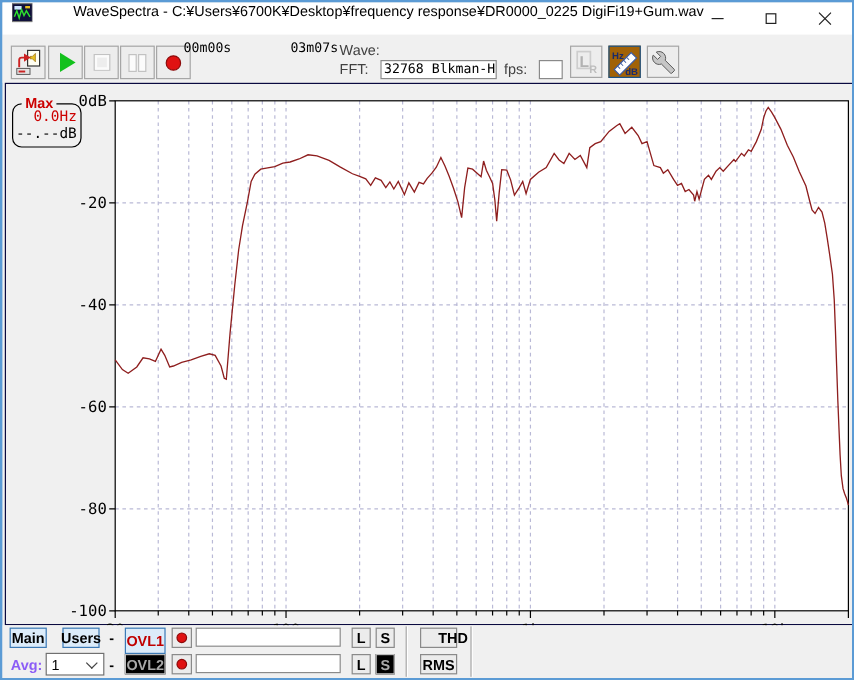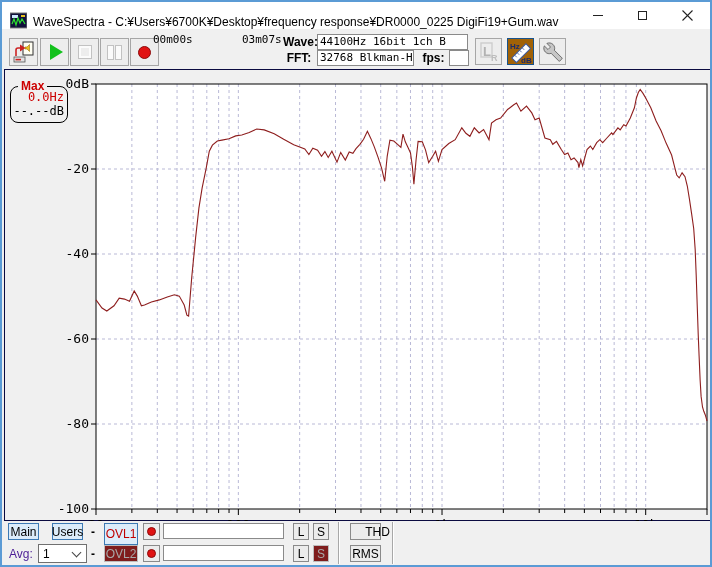--- a/index.html
+++ b/index.html
@@ -3,65 +3,65 @@
 <meta charset="utf-8">
 <style>
   html,body{margin:0;padding:0;background:#d0d0d0;}
   *{box-sizing:border-box;}
   .window{
     position:relative;width:712px;height:567px;
     background:#f0f0f0;border:2px solid #5b9bd5;
     font-family:"Liberation Sans",sans-serif;overflow:hidden;
   }
   
-  .titlebar{position:absolute;left:0;top:0;width:708px;height:27px;background:#ffffff;display:flex;align-items:flex-end;}
+  .titlebar{position:absolute;left:0;top:0;width:708px;height:27px;background:#ffffff;display:flex;align-items:flex-start;gap:28px;}
   .win-icon{margin-left:8px;width:17px;height:17px;flex:0 0 auto;}
   .win-title{margin-left:6px;font-size:12px;color:#000;white-space:nowrap;}
   .caption-btns{position:absolute;right:0;top:0;height:27px;display:flex;}
   .cap-btn{width:45px;height:27px;display:flex;align-items:center;justify-content:center;}
   .glyph-min{width:10px;height:1px;background:#222;}
   .glyph-max{width:9px;height:9px;border:1px solid #222;}
   
   .toolbar{position:absolute;left:0;top:27px;width:708px;height:40px;background:#f0f0f0;}
   .tbtn{position:absolute;top:9px;width:29px;height:28px;background:#ededed;border:1px solid #a6a6a6;display:flex;align-items:center;justify-content:center;}
   .play-tri{width:0;height:0;border-left:13px solid #12c11c;border-top:8px solid transparent;border-bottom:8px solid transparent;margin-left:3px;}
   .stop-sq{width:12px;height:12px;border:2px solid #fbfbfb;box-shadow:0 0 0 1px #c2c2c2;}
   .pause-bars{display:flex;gap:3px;}
   .pause-bars i{display:block;width:5px;height:13px;background:#fbfbfb;box-shadow:0 0 0 1px #c2c2c2;}
   .rec-dot{width:13px;height:13px;border-radius:50%;background:#e01212;border:1px solid #8c0a0a;}
   .time-label{position:absolute;top:4px;font-family:"DejaVu Sans Mono",monospace;font-size:11px;color:#000;}
   .slider-ticks{position:absolute;left:150px;top:49px;width:131px;height:5px;}
   .slider-ticks i{position:absolute;top:0;width:1px;height:4px;background:#b4b4b4;}
   .slider-track{position:absolute;left:150px;top:57px;width:131px;height:9px;background:#f6f6f6;border:1px solid #d2d2d2;}
   .slider-thumb{position:absolute;left:1px;top:-3px;width:9px;height:14px;background:#1f75cf;border-radius:4px 4px 2px 2px;}
-  .io-label{position:absolute;font-size:12px;font-weight:bold;color:#000000;text-align:center;}
+  .io-label{position:absolute;font-size:12px;font-weight:normal;color:#404040;text-align:left;}
   .io-box{position:absolute;background:#fff;border:1px solid #8a8a8a;font-family:"DejaVu Sans Mono",monospace;font-size:11px;color:#000;line-height:14px;padding-left:2px;white-space:nowrap;overflow:hidden;}
   .sqbtn{position:absolute;top:37px;width:27px;height:27px;background:#ededed;border:1px solid #a6a6a6;display:flex;align-items:center;justify-content:center;}
   .sqbtn.active{background:#a16207;border:1px solid #18538c;}
   
   .chart-panel{position:absolute;left:2px;top:67px;width:708px;height:452px;background:#f0f0f0;border-top:1px solid #0a0a40;border-bottom:1px solid #0a0a40;border-left:1px solid #0a0a40;border-right:1px solid #0a0a40;}
   .max-box{position:absolute;left:5px;top:16px;width:58px;height:37px;border:1px solid #000;border-radius:8px;padding-left:44px;}
   .max-legend{position:absolute;left:7px;top:-8px;padding:0 3px;background:#f0f0f0;color:#cc0000;font-size:12px;font-weight:bold;}
   .max-freq{position:absolute;right:3px;top:3px;color:#cc0000;font-family:"DejaVu Sans Mono",monospace;font-size:12px;}
   .max-level{position:absolute;right:3px;top:17px;color:#000;font-family:"DejaVu Sans Mono",monospace;font-size:12px;}
   .chart-svg{position:absolute;left:38px;top:9px;}
   
   .bottombar{position:absolute;left:0;top:519px;width:708px;height:44px;background:#f0f0f0;font-size:12px;}
-  .bb{position:absolute;display:flex;align-items:center;justify-content:center;font-weight:normal;color:#000;background:#ececec;border:1px solid #8a8a8a;text-align:right;}
+  .bb{position:absolute;display:flex;align-items:center;justify-content:center;font-weight:bold;color:#000;background:#ececec;border:1px solid #8a8a8a;text-align:right;}
   .bb.toggled{background:#dcecfa;border:1px solid #3d7ab5;}
   .bb.red-text{color:#c00000;}
-  .bb.disabled{color:#a8a8a8;border-color:#bdbdbd;background:#7f1d1d;}
+  .bb.disabled{color:#a8a8a8;border-color:#bdbdbd;background:#000000;}
   .bb-dash{position:absolute;font-weight:bold;color:#000;}
   .file-box{position:absolute;width:121px;height:16px;background:#fff;border:1px solid #8a8a8a;}
   .mini-rec{width:9px;height:9px;border-radius:50%;background:#e01212;border:1px solid #8c0a0a;}
   .vsep{position:absolute;top:1px;width:1px;height:42px;background:#a8a8a8;box-shadow:1px 0 0 #fff;}
   .combo{position:absolute;background:#fff;border:1px solid #707070;display:flex;align-items:center;}
   .combo .val{flex:1;padding-left:4px;font-size:12px;}
   .combo .chev{width:7px;height:7px;border-right:1.5px solid #444;border-bottom:1.5px solid #444;transform:rotate(45deg);margin-right:6px;margin-top:-3px;}
-  .avg-label{position:absolute;font-weight:normal;font-size:12px;color:#4c1d95;}
+  .avg-label{position:absolute;font-weight:bold;font-size:12px;color:#8b5cf6;}
 </style>
 </head>
 <body>
 
 <div class="window">
 
   <div class="titlebar">
     <svg class="win-icon" viewBox="0 0 17 17">
       <rect x="0" y="1" width="17" height="15" fill="#10103a" stroke="#7a7a7a" stroke-width="1"></rect>
       <rect x="2" y="3" width="6" height="3" fill="#cfe6ff"></rect>
@@ -119,21 +119,20 @@
         <i style="left:52px;"></i>
         <i style="left:86px;"></i>
         <i style="left:116px;"></i>
         <i style="left:121px;"></i>
     </div>
     <div class="slider-track">
       <div class="slider-thumb"></div>
     </div>
 
     <span class="io-label" style="left:281px;top:6px;width:32px;">Wave:</span>
-    <div class="io-box" style="left:315px;top:5px;width:151px;height:16px;">44100Hz 16bit 1ch B</div>
     <span class="io-label" style="left:281px;top:22px;width:32px;">FFT:</span>
     <div class="io-box" style="left:315px;top:21px;width:97px;height:16px;">32768 Blkman-H7</div>
     <span class="io-label" style="left:418px;top:22px;width:27px;">fps:</span>
     <div class="io-box" style="left:447px;top:21px;width:20px;height:16px;"></div>
 
     <div class="sqbtn" style="left:473px;top:9px;">
       <svg width="22" height="24" viewBox="0 0 22 24">
         <rect x="3" y="3" width="11" height="14" fill="none" stroke="#cdcdcd" stroke-width="1.4"></rect>
         <text x="5" y="16" font-family="Liberation Sans" font-size="13" font-weight="bold" fill="#b2b2b2">L</text>
         <text x="13" y="21" font-family="Liberation Sans" font-size="9" font-weight="bold" fill="#bdbdbd">R</text>

